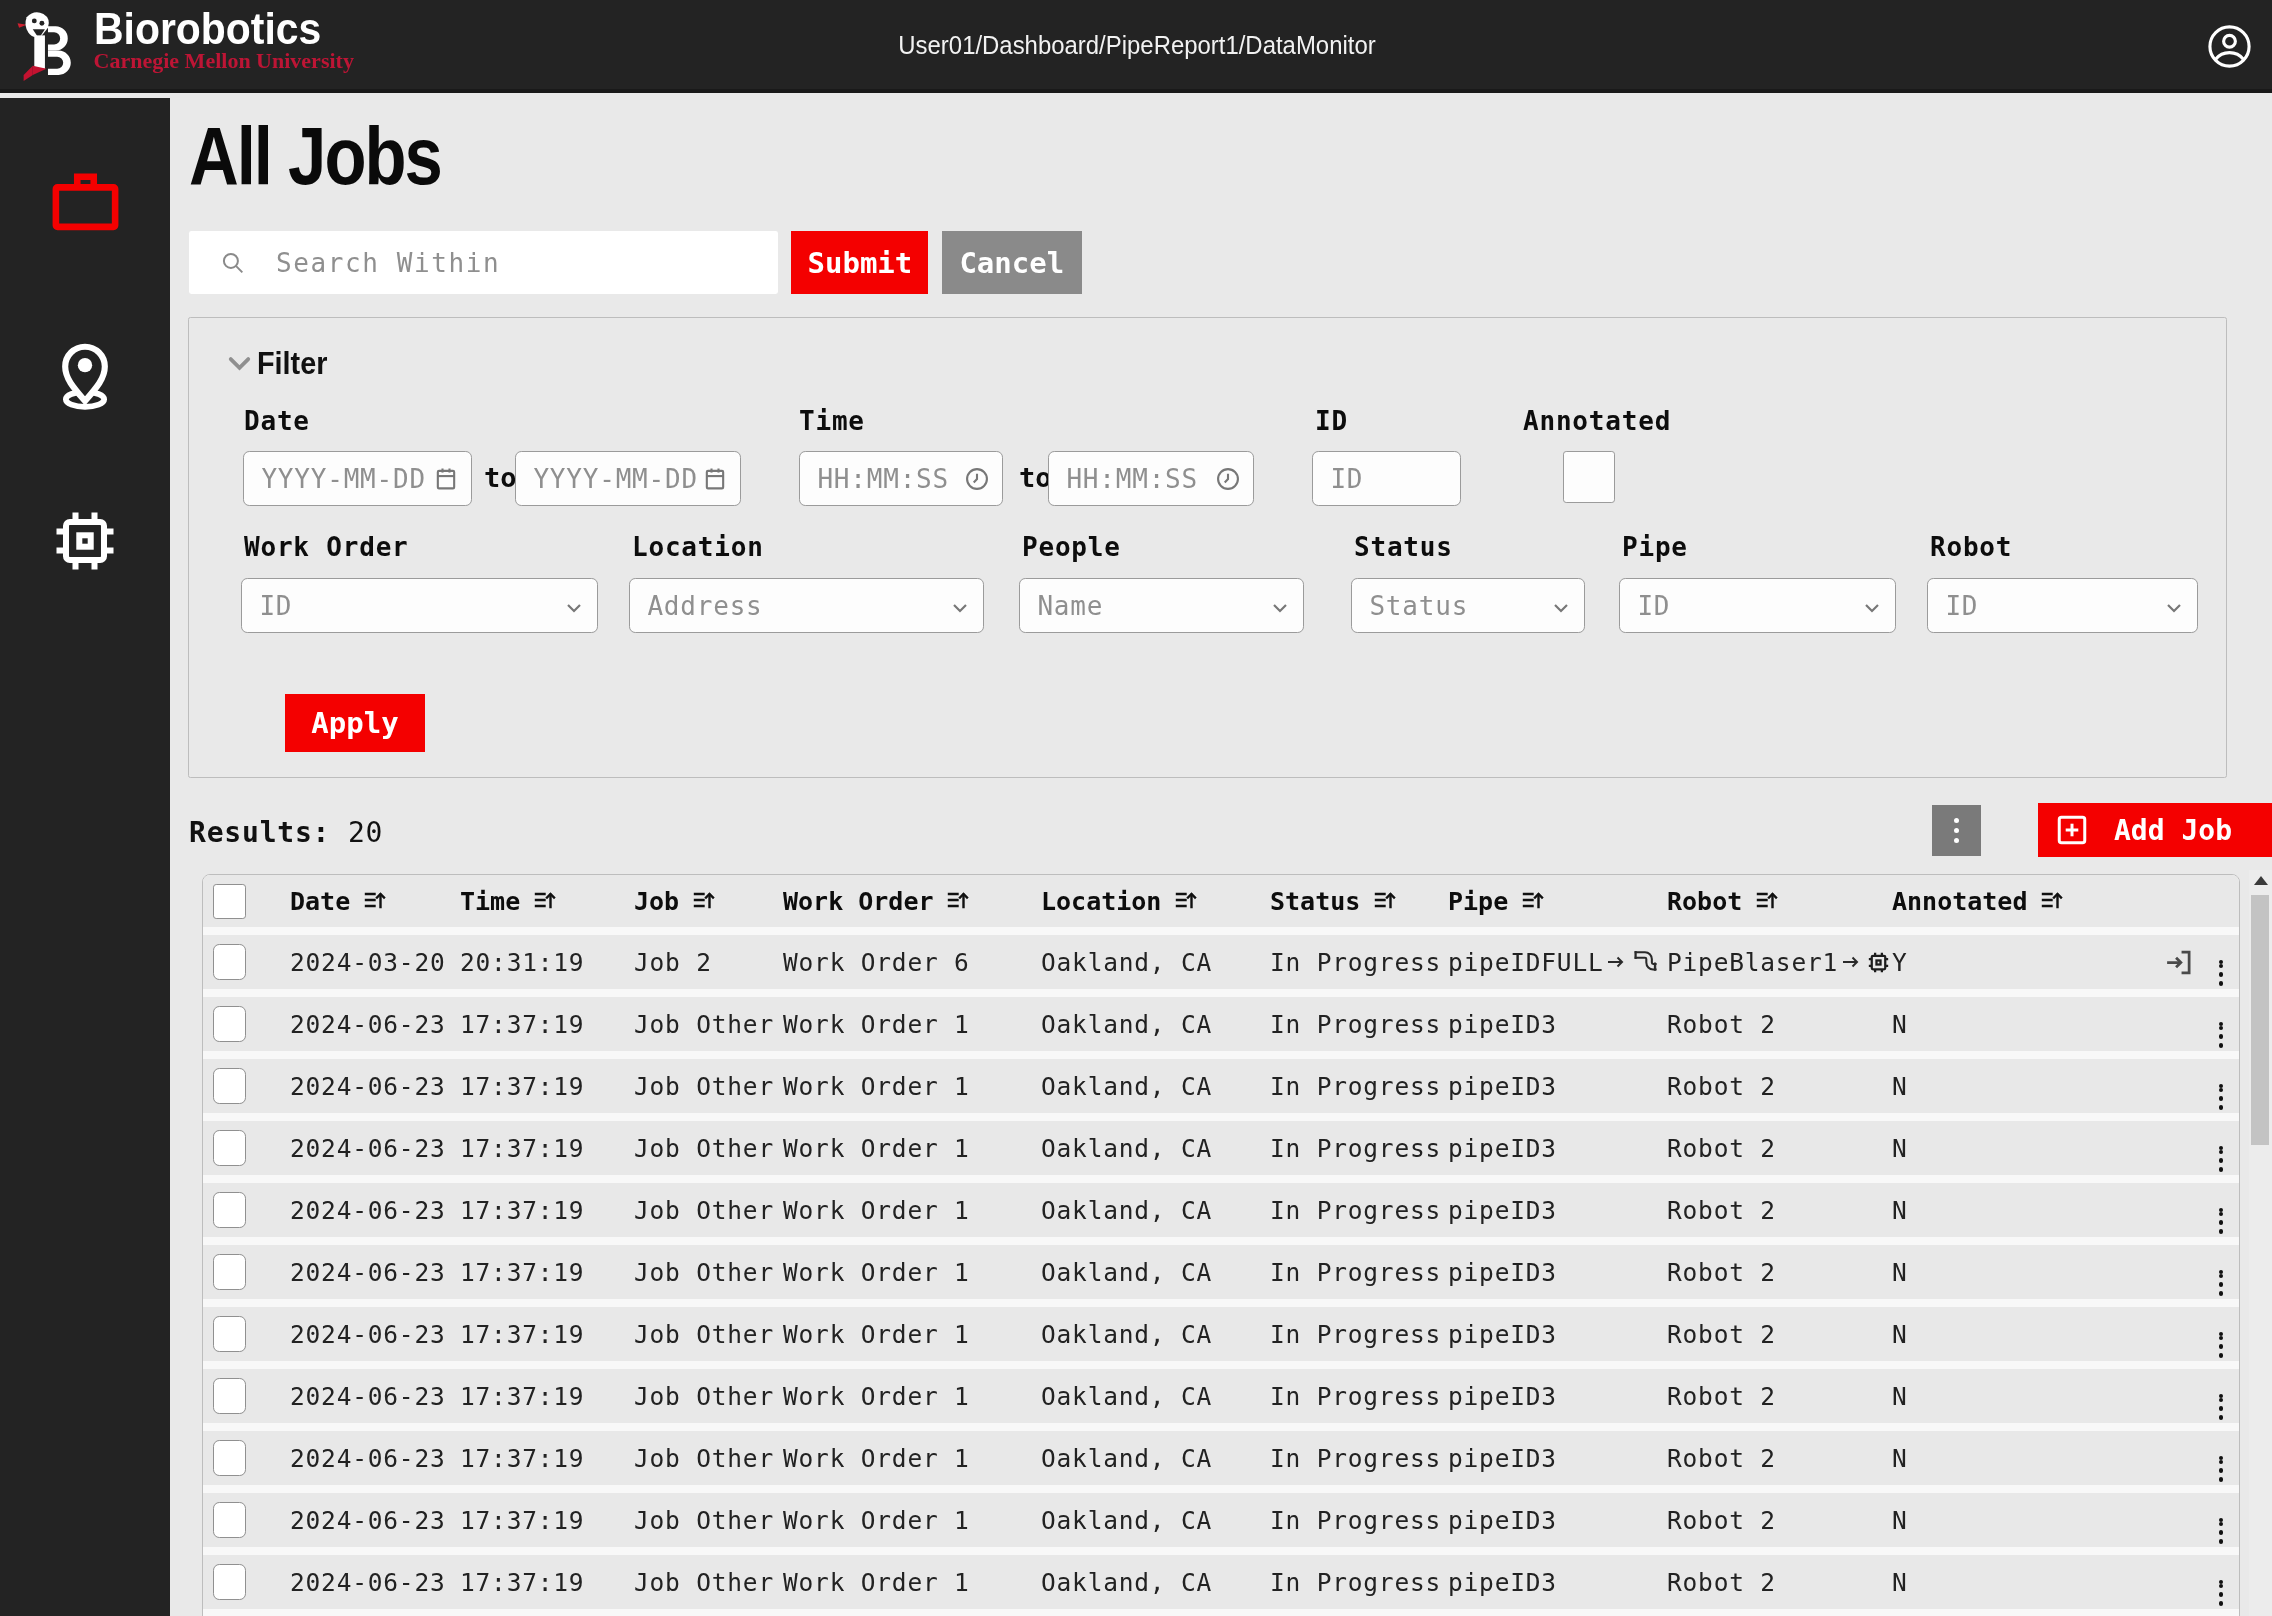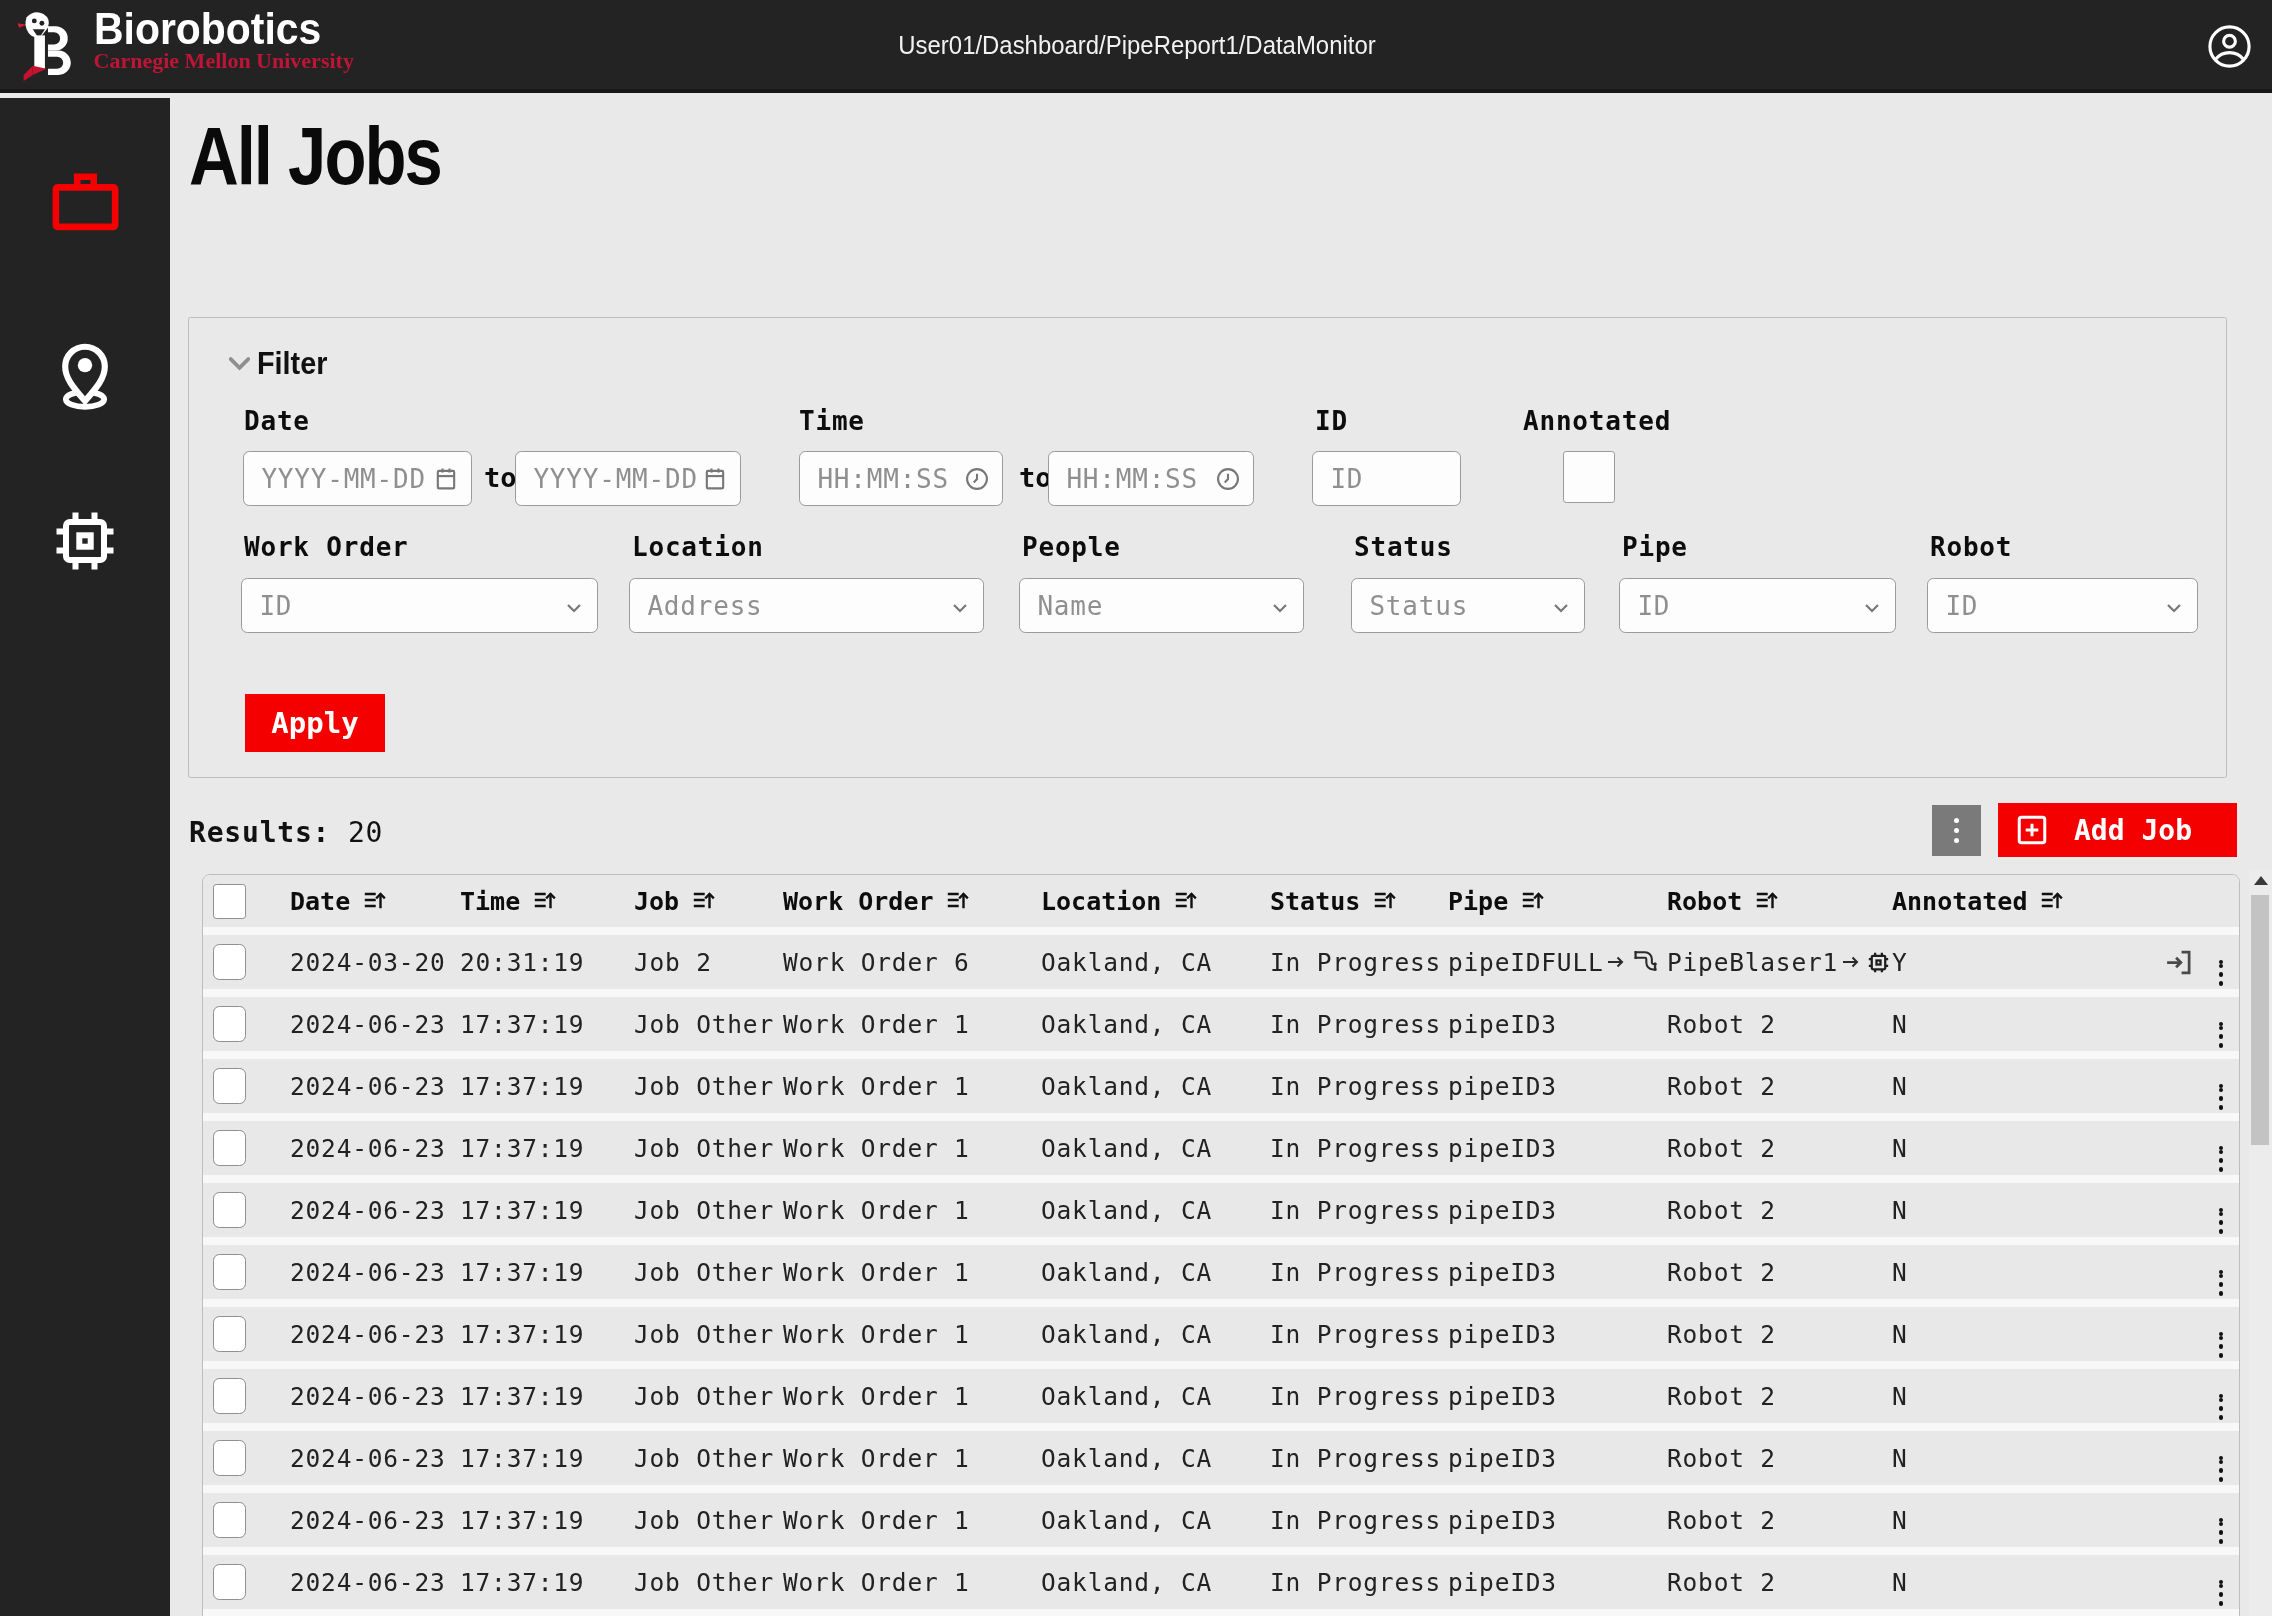--- a/index.html
+++ b/index.html
@@ -38,21 +38,21 @@
 
   
   .search-row{position:absolute;left:19px;top:133px;display:flex;height:63px;}
   .search-box{position:relative;width:589px;height:63px;background:#fff;border-radius:2.4px;}
   .search-box svg{position:absolute;left:30px;top:18px;}
   .search-input{position:absolute;left:87px;top:0;width:489px;height:63px;border:none;outline:none;
     background:transparent;font-family:"DejaVu Sans Mono",monospace;font-size:26px;
     letter-spacing:1.6px;color:#333;}
   .search-input::placeholder{color:var(--ph);}
   .btn{border:none;cursor:pointer;font-family:"DejaVu Sans Mono",monospace;font-weight:bold;
-    color:#fff;font-size:29px;display:flex;align-items:center;justify-content:center;}
+    color:#fff;font-size:29px;display:flex;align-items:center;justify-content:center;margin-left:40px;}
   .btn-submit{width:137px;height:63px;background:var(--red);margin-left:13.4px;}
   .btn-cancel{width:140px;height:63px;background:var(--gray-btn);margin-left:13.4px;}
 
   
   .filter-panel{position:absolute;left:18px;top:219px;width:2039px;height:461px;
     border:1.6px solid var(--panel-border);border-radius:2.4px;}
   .filter-head{position:absolute;left:33px;top:27px;display:flex;align-items:center;cursor:pointer;}
   .filter-title{font-family:"Liberation Sans",sans-serif;font-weight:bold;font-size:32px;
     transform:scaleX(.9);transform-origin:left;color:#111;}
   .f-label{position:absolute;font-size:26px;font-weight:bold;color:#0d0d0d;letter-spacing:0.8px;white-space:nowrap;}
@@ -166,20 +166,33 @@
         <path d="M9 6 V3 M15 6 V3 M9 18 v3 M15 18 v3 M6 9 H3 M6 15 H3 M18 9 h3 M18 15 h3"></path>
       </svg>
     </span>
   </div>
 </div>
 
 <div class="main">
 
   <div class="page-title">All Jobs</div>
 
+  <div class="search-row">
+    <div class="search-box">
+      <span>
+        <svg width="28" height="28" viewBox="0 0 24 24" fill="none" stroke="#8a8a8a" stroke-width="1.7">
+          <circle cx="10.2" cy="10.2" r="6"></circle>
+            <line x1="14.7" y1="14.7" x2="20" y2="20"></line>
+        </svg>
+      </span>
+      <input class="search-input" placeholder="Search Within" style="">
+    </div>
+    <button class="btn btn-submit">Submit</button>
+    <button class="btn btn-cancel">Cancel</button>
+  </div>
 
   <div class="filter-panel">
     <div class="filter-head">
       <span>
         <svg width="35" height="35" viewBox="0 0 24 24" fill="none" stroke="#8f8f8f" stroke-width="2.6" stroke-linecap="round">
           <polyline points="6,9 12,15 18,9"></polyline>
         </svg>
       </span>
       <span class="filter-title">Filter</span>
     </div>

